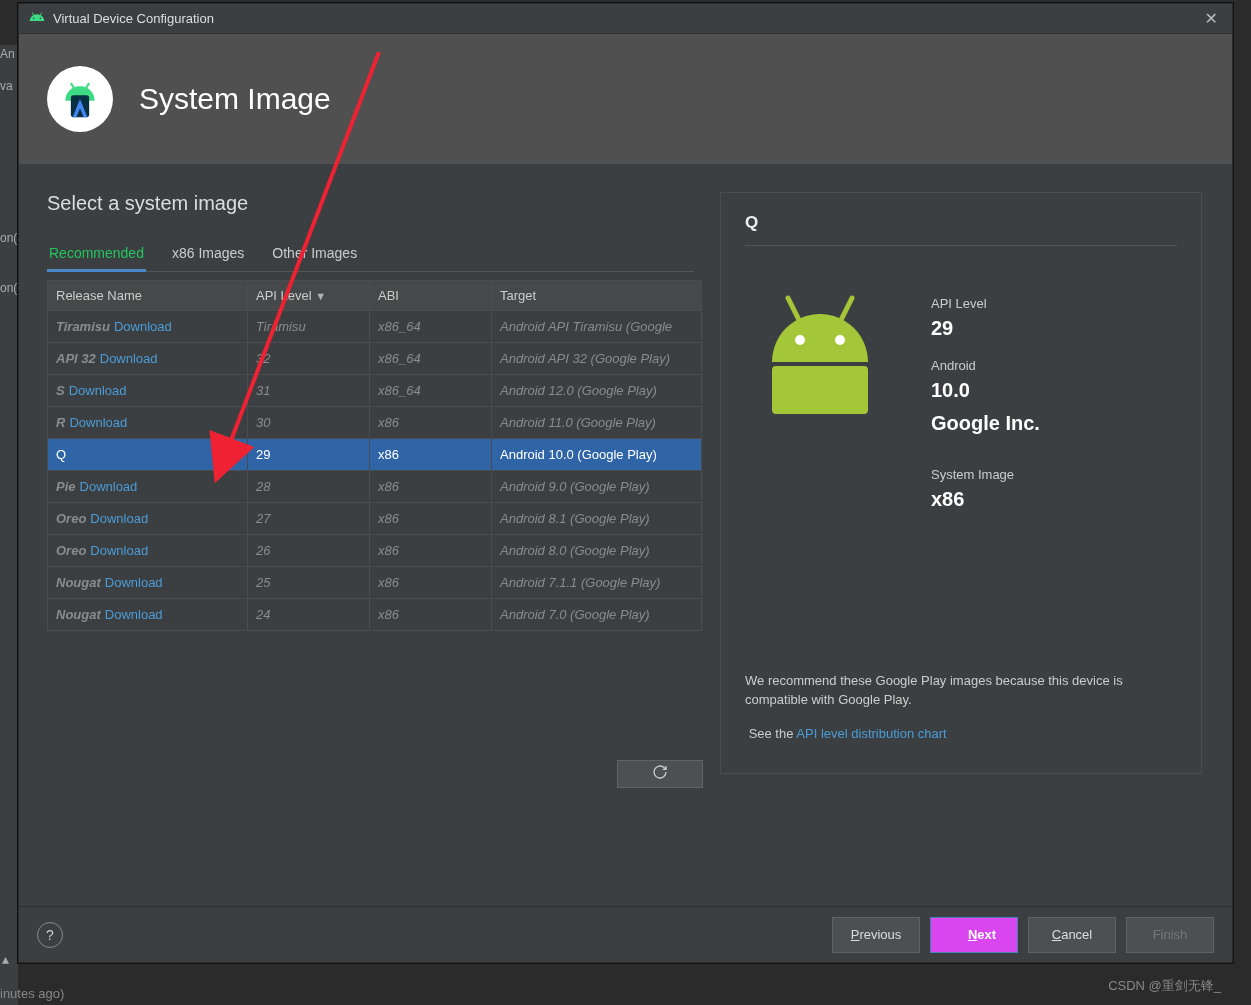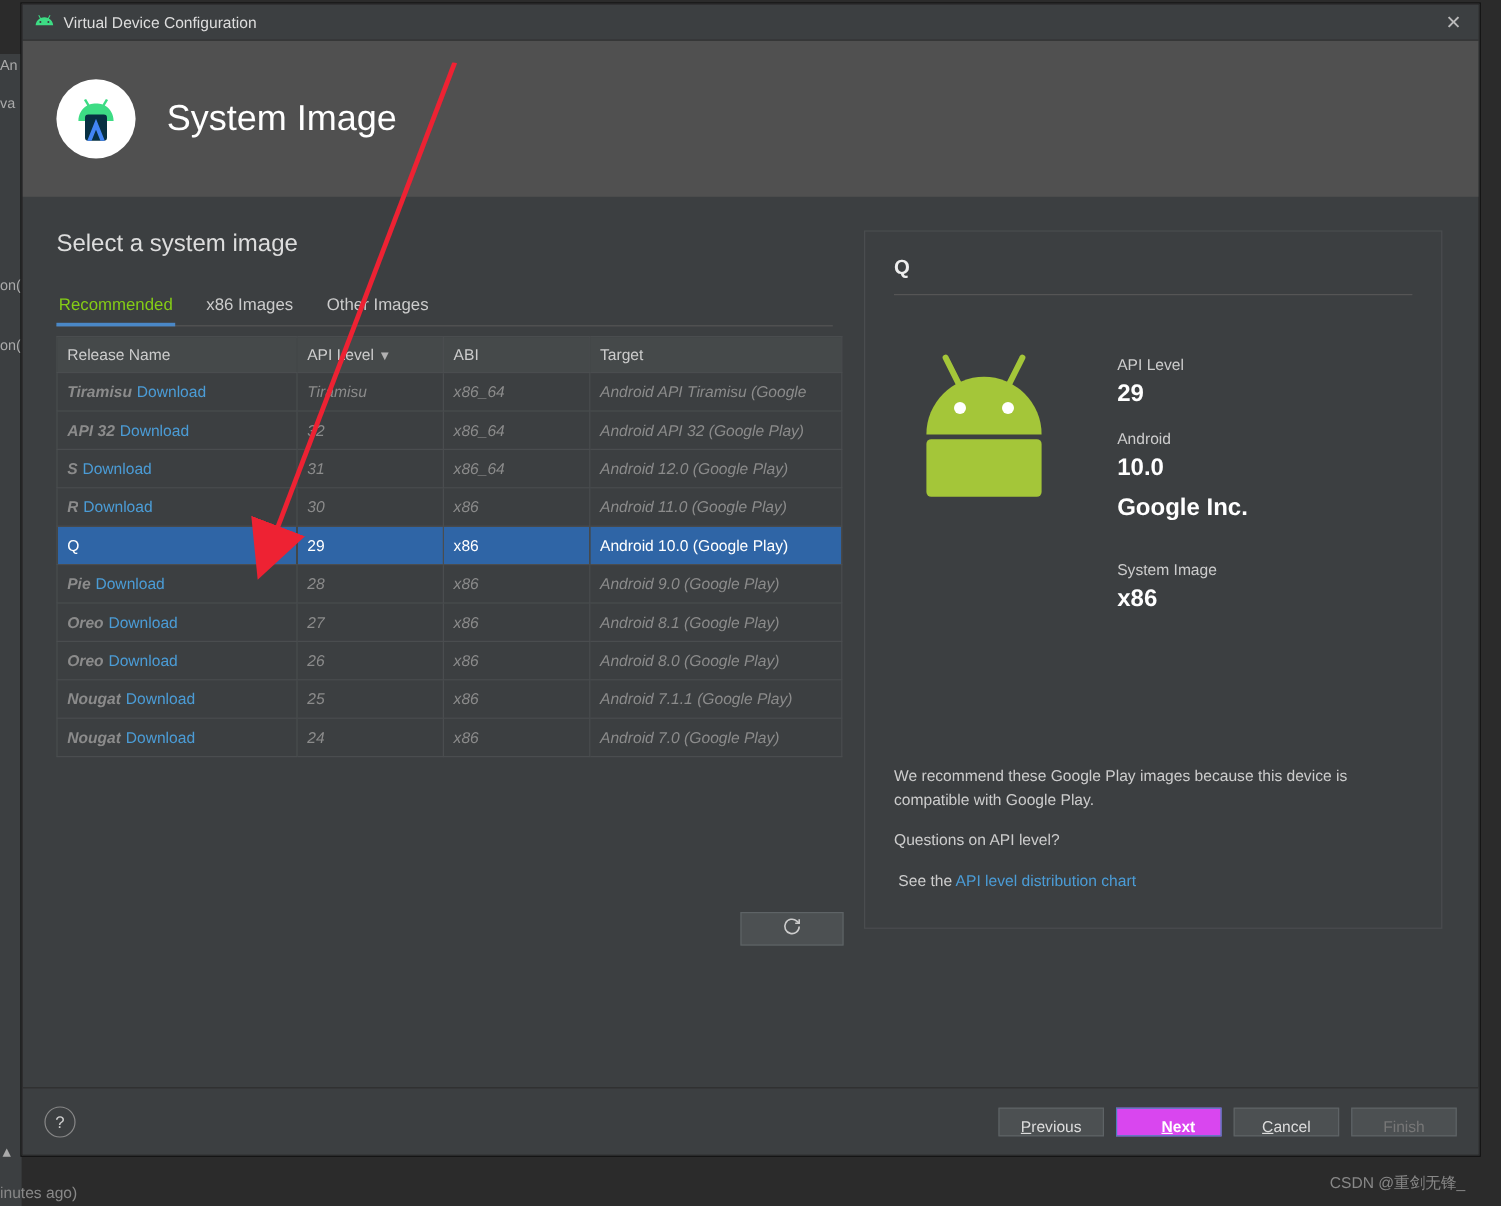--- a/index.html
+++ b/index.html
@@ -34,21 +34,21 @@
     width:66px; height:66px; border-radius:50%; background:#fff;
     display:flex; align-items:center; justify-content:center;
   }
   .header-title { color:#fff; font-size:30px; font-weight:400; }
   .content { padding:28px 30px 0 28px; height:740px; }
   .content-inner { display:flex; gap:26px; height:100%; }
   .left-pane { flex:1; min-width:0; }
   .subtitle { color:#ddd; font-size:20px; margin-bottom:22px; }
   .tabs { display:flex; gap:24px; border-bottom:1px solid #555; font-size:14px; }
   .tab { padding:8px 2px 10px 2px; cursor:pointer; color:#ccc; position:relative; }
-  .tab.active { color:#84cc16; }
+  .tab.active { color:#22c55e; }
   .tab.active::after { content:""; position:absolute; left:0; right:0; bottom:-1px; height:3px; background:#4a88c7; }
   table.sysimg { width:654px; border-collapse:collapse; margin-top:8px; table-layout:fixed; }
   table.sysimg th, table.sysimg td {
     border:1px solid #4a4d4f; padding:6px 8px; font-size:13px; text-align:left;
     white-space:nowrap; overflow:hidden; text-overflow:clip;
   }
   table.sysimg th { background:#45494a; color:#ccc; font-weight:400; height:30px; }
   table.sysimg td { height:32px; background:#3c3f41; }
   .sort-icon { font-size:11px; opacity:.8; }
   tr.dim td { color:#8b8b8b; font-style:italic; }
@@ -78,21 +78,21 @@
     position:absolute; bottom:0; left:0; right:0; height:56px;
     background:#3c3f41; border-top:1px solid #2f2f2f;
     display:flex; align-items:center; justify-content:space-between; padding:0 18px;
   }
   .help-btn {
     width:26px; height:26px; border-radius:50%; border:1px solid #888;
     display:flex; align-items:center; justify-content:center; color:#ccc; font-size:14px; cursor:pointer;
   }
   .btn-row { display:flex; gap:10px; }
   .btn {
-    min-width:88px; height:24px; display:flex; align-items:flex-end; justify-content:center;
+    min-width:88px; height:36px; display:flex; align-items:center; justify-content:center;
     background:#4c5052; border:1px solid #5e6366; color:#ddd; font-size:13px; cursor:pointer;
     padding:0 12px;
   }
   .btn.primary { background:#d946ef; border-color:#4a82b8; color:#fff; font-weight:600;padding-left:28px; }
   .btn.disabled { color:#777; cursor:default; }
   .btn > span > span:first-child { text-decoration:underline; }
   .arrow {
     position:absolute; left:60px; top:48px; width:360px; height:440px; pointer-events:none;
   }
   .watermark { position:absolute; right:30px; bottom:10px; color:#888; font-size:13px; }
@@ -253,21 +253,20 @@
             <div class="info-big">29</div>
             <div class="info-label">Android</div>
             <div class="info-big">10.0</div>
             <div class="info-big" style="margin-top:-4px">Google Inc.</div>
             <div class="info-label" style="margin-top:18px">System Image</div>
             <div class="info-big">x86</div>
           </div>
         </div>
         <div class="rp-foot">
           <p>We recommend these Google Play images because this device is compatible with Google Play.</p>
-          <p>Questions on API level?</p>
           <p>&nbsp;<span>See the </span><a href="#">API level distribution chart</a></p>
         </div>
       </div>
     </div>
   </div>
 
   <div class="footer">
     <div class="help-btn">?</div>
     <div class="btn-row">
       <div class="btn">

